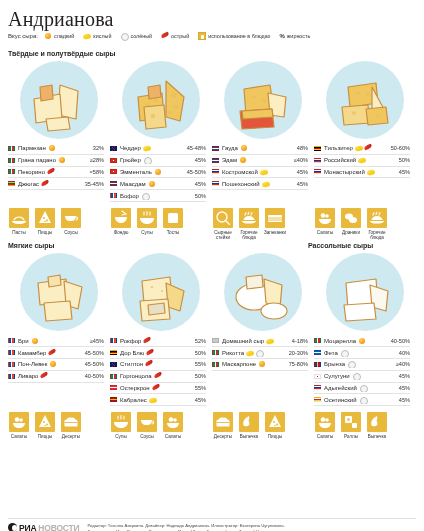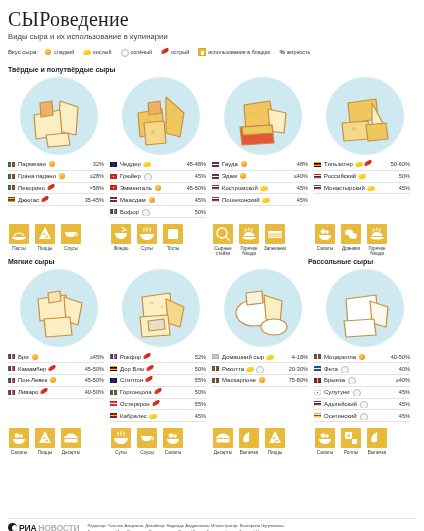--- a/index.html
+++ b/index.html
@@ -91,22 +91,21 @@
   .logo-dot::after{content:"";position:absolute;right:0.5px;top:1.5px;width:5px;height:6px;border-radius:50%;background:#fff;}
   .logo-ria { font-size: 8.5px; font-weight: bold; color: #1b1b1b; letter-spacing:-.2px;}
   .logo-nov { font-size: 8.5px; font-weight: bold; color: #b3b3b3; letter-spacing:-.2px;}
   .credits { font-size: 4.2px; line-height: 1.45; color: #4a4a4a; }
 </style>
 </head>
 <body>
 
 <div class="page">
 
-  <div class="title">СЫРоведение</div>
-  <div class="subtitle">Виды сыра и их использование в кулинарии</div>
+  <div class="title">Андрианова</div>
 
   <div class="legend">
     <span class="lg-label">Вкус сыра:</span>
 
     <span class="lg-item">
       <span class="taste t-sweet"></span>
       <span class="lg-txt">сладкий</span>
     </span>
     <span class="lg-item">
       <span class="taste t-sour"></span>

